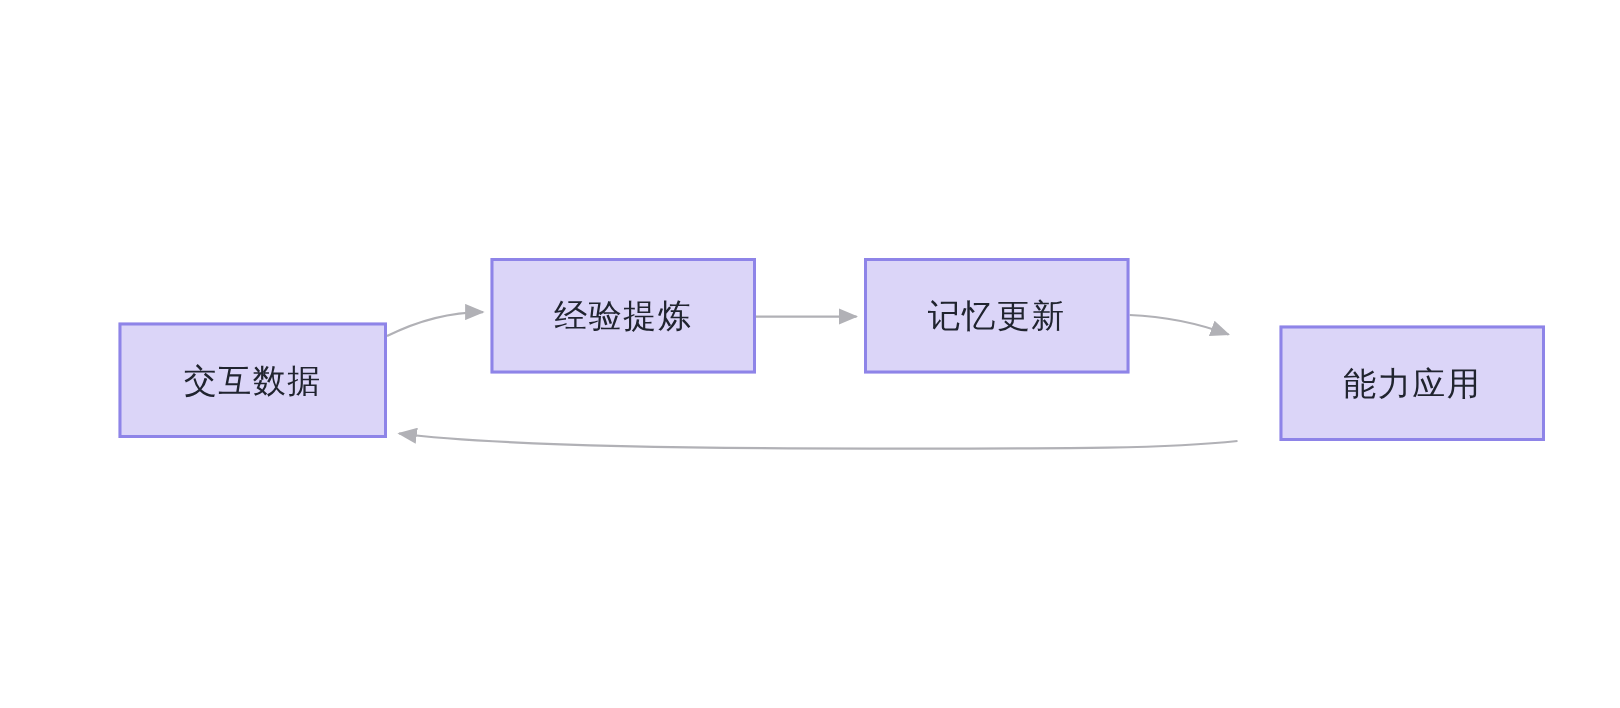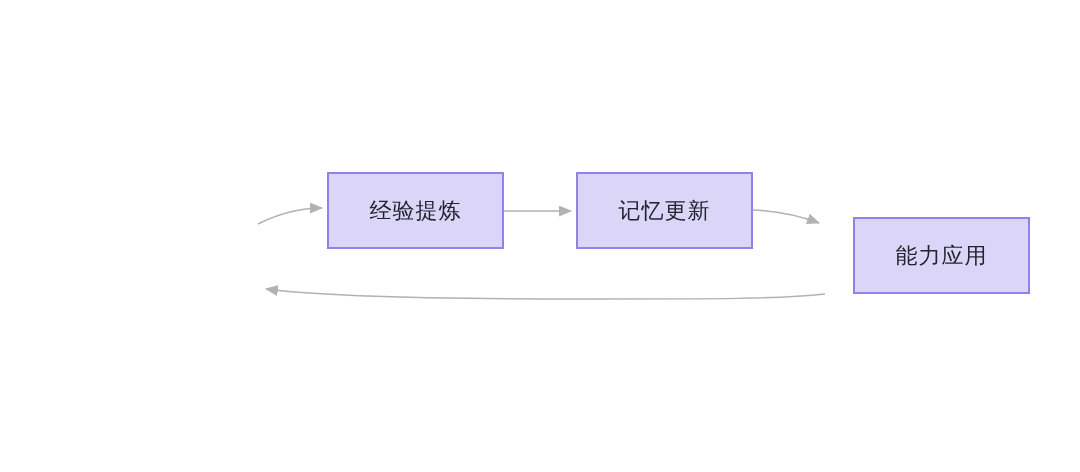--- a/index.html
+++ b/index.html
@@ -57,20 +57,23 @@
 
     <path d="M 258 224 C 280 213, 303 208, 322 208" fill="none" stroke-width="1.5" marker-end="url(#arrowhead)" stroke="#b1b1b6"></path>
 
     <path d="M 504 211 L 571 211" fill="none" stroke-width="1.5" marker-end="url(#arrowhead)" stroke="#b1b1b6"></path>
 
     <path d="M 753 210 C 778 211, 800 216, 819 223" fill="none" stroke-width="1.5" marker-end="url(#arrowhead)" stroke="#b1b1b6"></path>
 
     <path d="M 825 294 C 780 299, 720 299, 580 299 C 440 299, 320 296, 266 289" fill="none" stroke-width="1.5" marker-end="url(#arrowhead)" stroke="#b1b1b6"></path>
   </svg>
 
+  <div class="node" id="node-interaction-data">
+    <span class="node-label">交互数据</span>
+  </div>
 
   <div class="node" id="node-memory-update">
     <span class="node-label">记忆更新</span>
   </div>
 
   <div class="node" id="node-experience-refinement">
     <span class="node-label">经验提炼</span>
   </div>
 
   <div class="node" id="node-capability-application">

